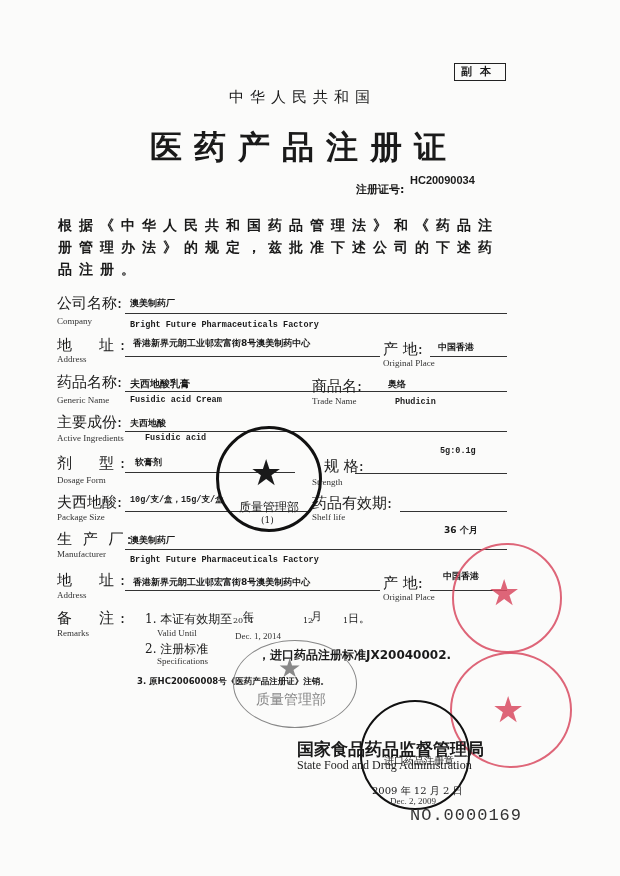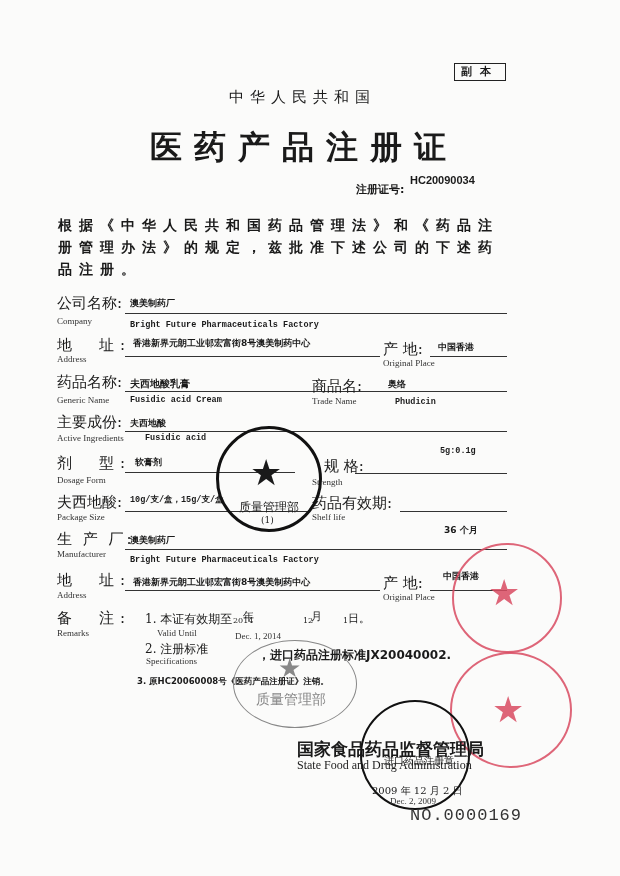--- a/index.html
+++ b/index.html
@@ -109,21 +109,21 @@
 <div class="abs" style="left:145px;top:611px;font-size:12px;">1. 本证有效期至</div>
 <div class="abs lbl-en" style="left:157px;top:628px;">Valid Until</div>
 <div class="abs" style="left:233px;top:616px;font-size:8px;">2014</div>
 <div class="abs" style="left:243px;top:609px;font-size:11px;">年</div>
 <div class="abs" style="left:303px;top:616px;font-size:8px;">12</div>
 <div class="abs" style="left:311px;top:609px;font-size:11px;">月</div>
 <div class="abs" style="left:343px;top:616px;font-size:8px;">1</div>
 <div class="abs" style="left:348px;top:611px;font-size:11px;">日。</div>
 <div class="abs lbl-en" style="left:235px;top:631px;">Dec. 1, 2014</div>
 <div class="abs" style="left:145px;top:641px;font-size:12px;">2. 注册标准</div>
-<div class="abs lbl-en" style="left:146px;top:656px;">Specifications</div>
+<div class="abs lbl-en" style="left:157px;top:656px;">Specifications</div>
 <div class="abs val-cn" style="left:258px;top:647px;font-size:12px;">，进口药品注册标准JX20040002.</div>
 <div class="abs val-cn" style="left:137px;top:676px;font-size:8.5px;">3. 原HC20060008号《医药产品注册证》注销。</div>
 
 <div class="stamp stamp-black" style="left:216px;top:426px;width:100px;height:100px;">
   <div class="star" style="left:31px;top:26px;">★</div>
   <div class="stamp-txt" style="left:20px;top:70px;font-size:12px;">质量管理部</div>
   <div class="stamp-txt" style="left:42px;top:86px;font-size:9px;">(1)</div>
 </div>
 
 <div class="stamp stamp-red" style="left:452px;top:543px;width:106px;height:106px;">

